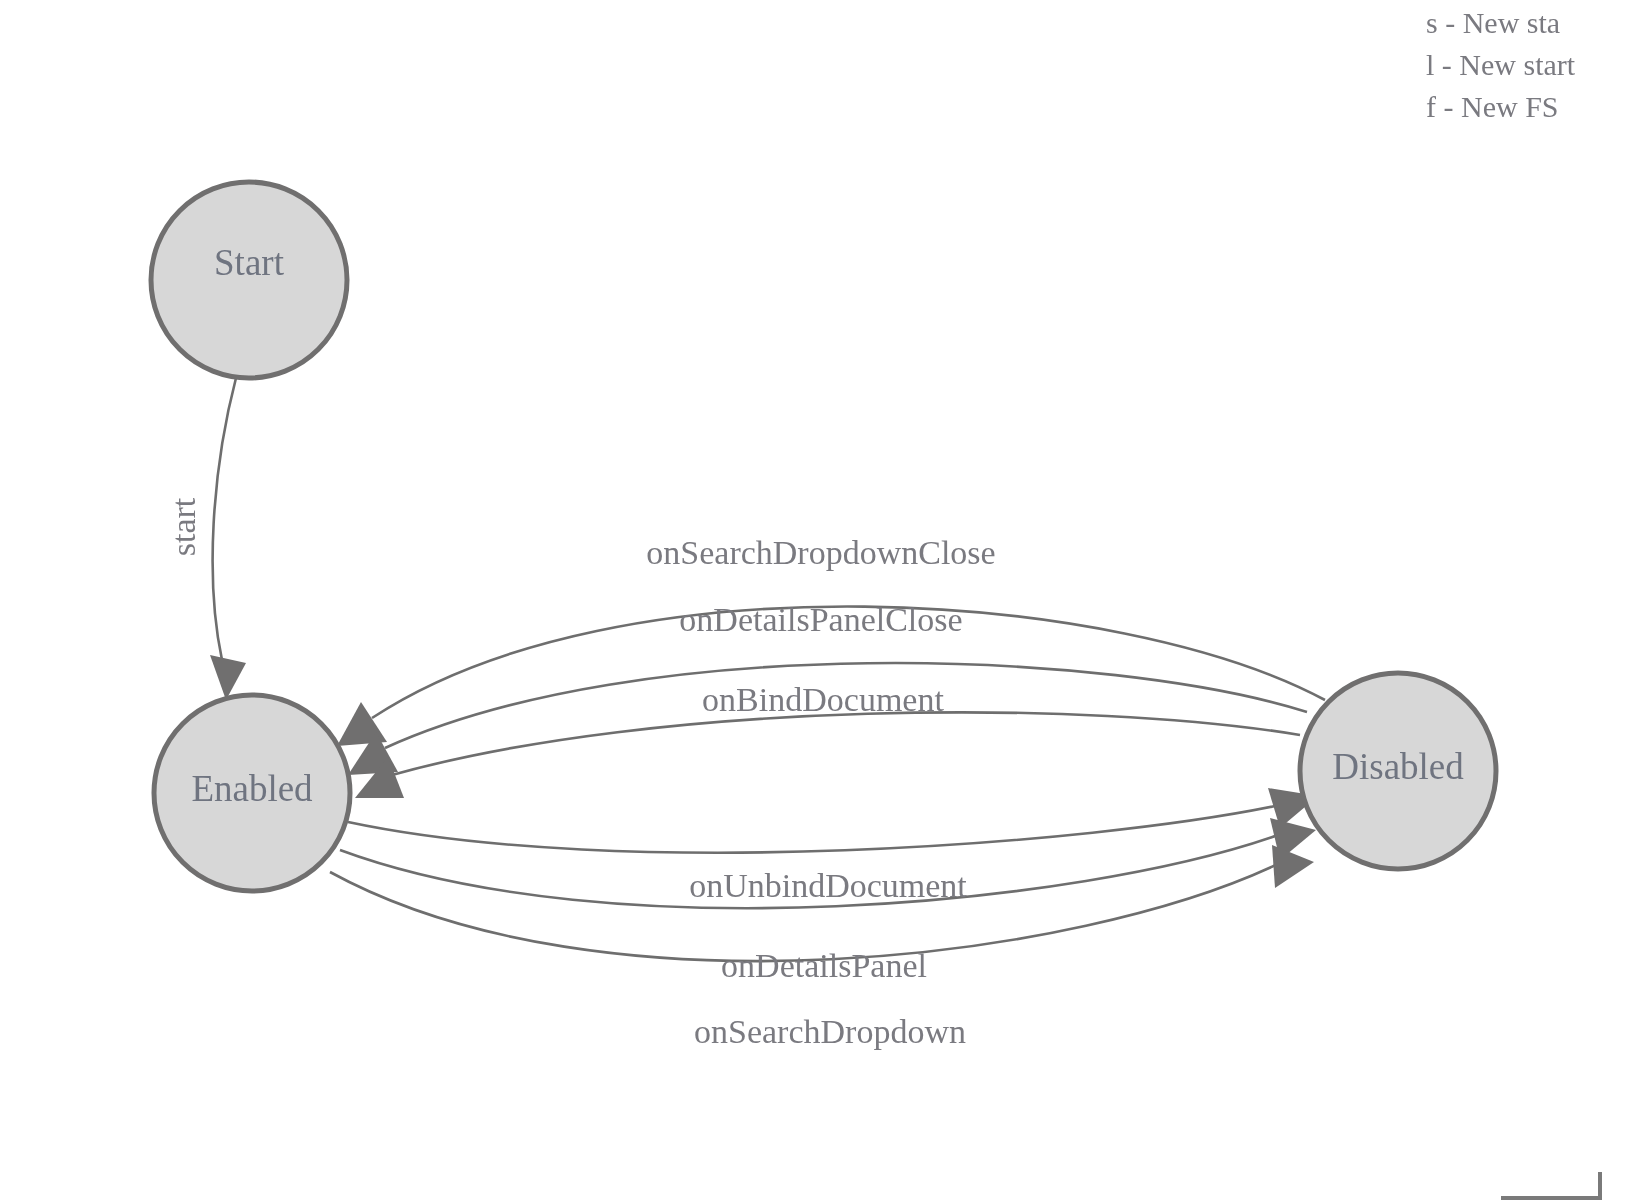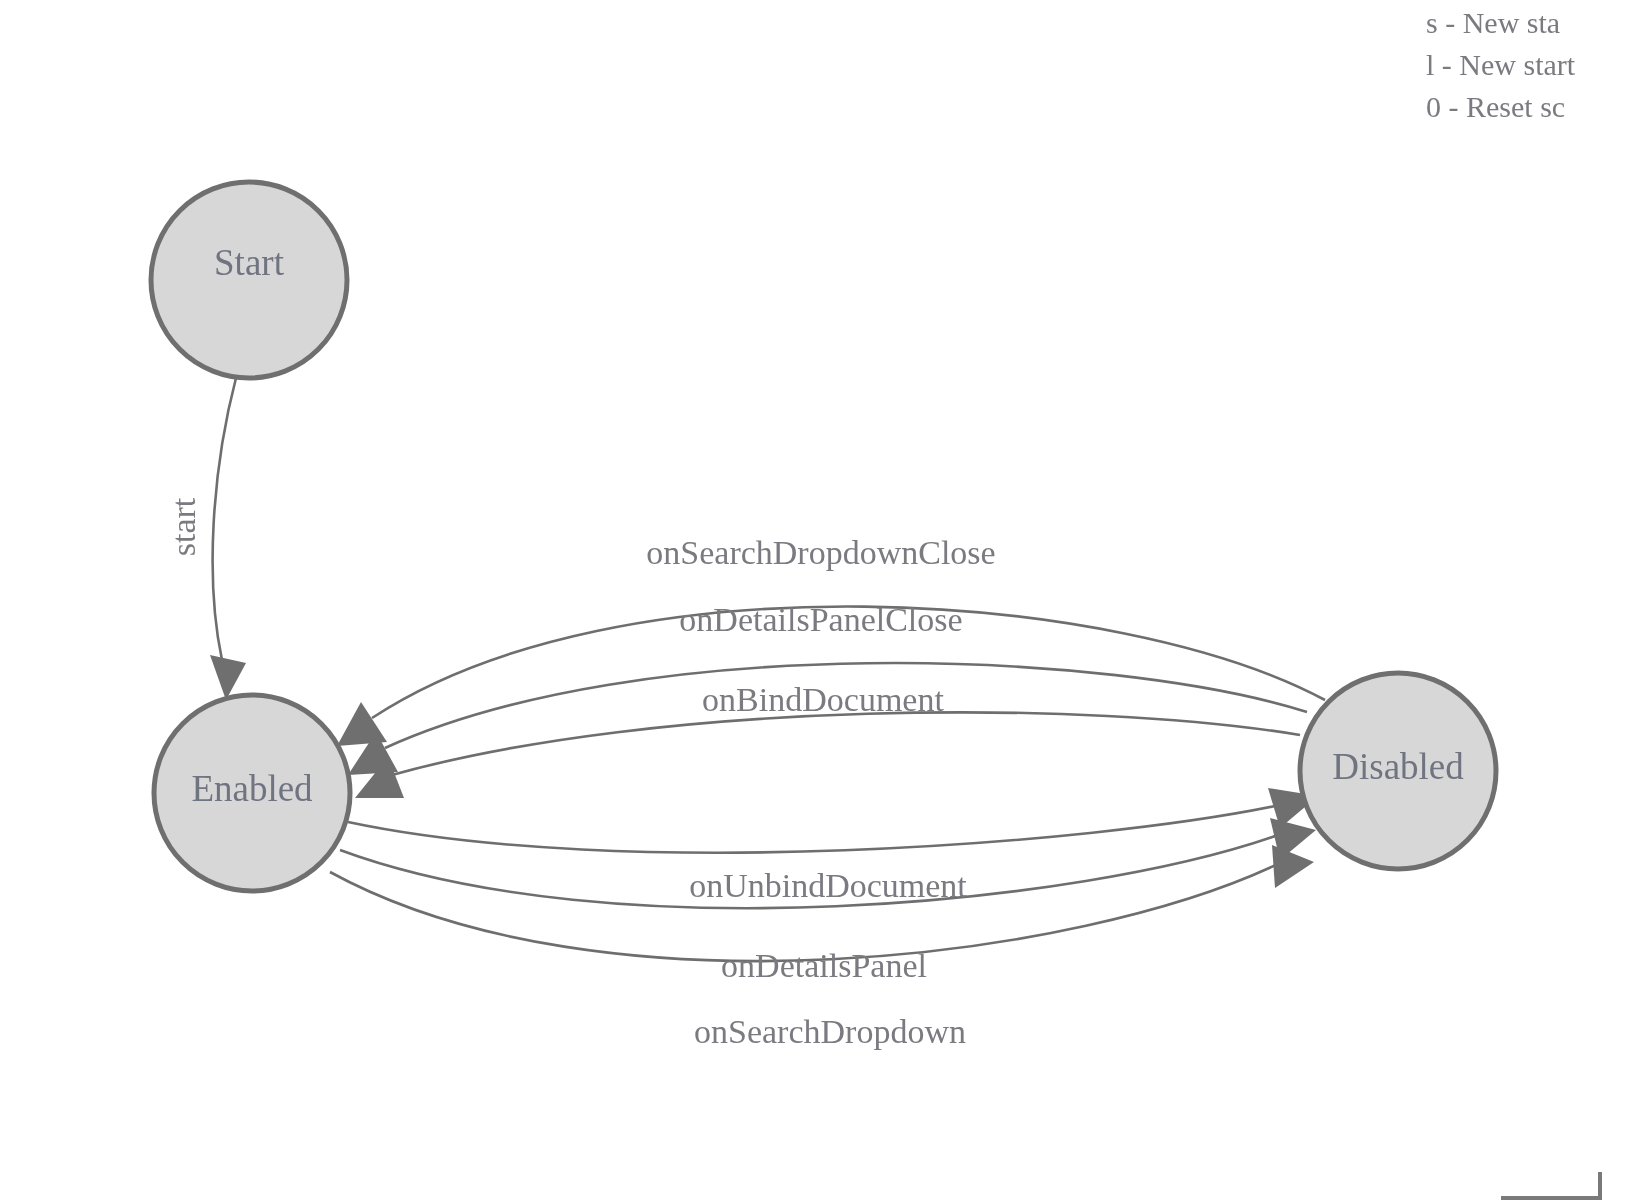--- a/index.html
+++ b/index.html
@@ -157,19 +157,19 @@
 
     <text class="edge-label" x="824" y="977">onDetailsPanel</text>
 
     <text class="edge-label" x="830" y="1043">onSearchDropdown</text>
 
   </svg>
 
   <div class="help-text">
     <div class="help-line">s - New sta</div>
     <div class="help-line">l - New start</div>
-    <div class="help-line">0 - Reset sc</div>
+    <div class="help-line">f - New FS</div>
   </div>
 
   <div class="corner-frame-v"></div>
   <div class="corner-frame-h"></div>
 
 </div>
 
 </body></html>

